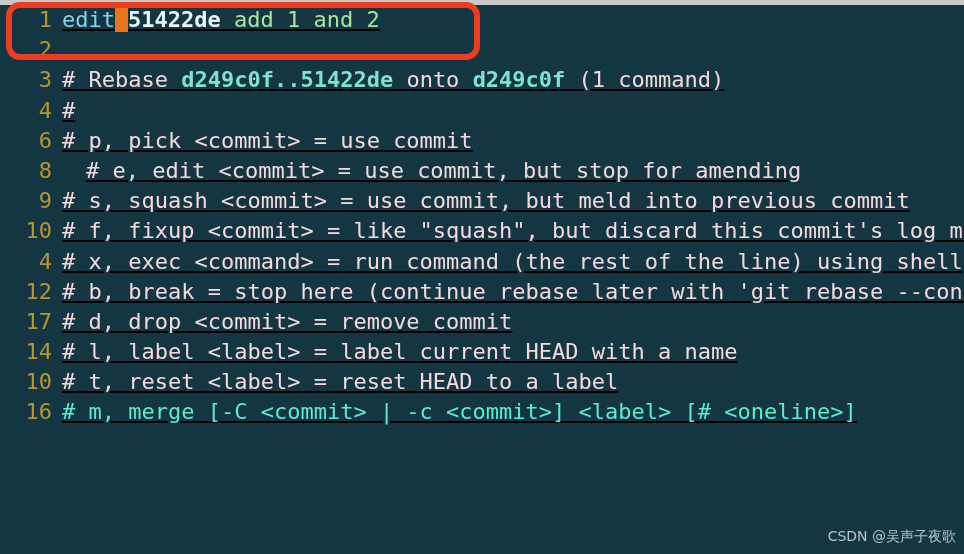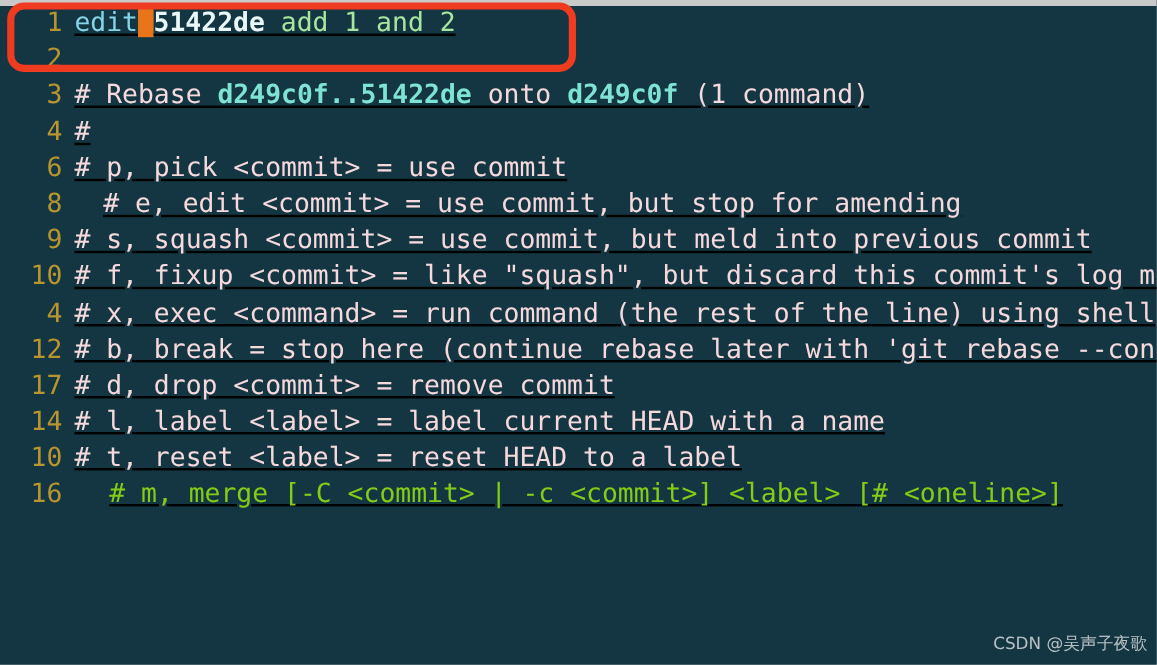--- a/index.html
+++ b/index.html
@@ -100,21 +100,21 @@
         <div class="code-line"><span class="lineno">4</span><span class="ltext"><span style="color: rgb(245, 217, 221);">#</span></span></div>
         <div class="code-line"><span class="lineno">6</span><span class="ltext"><span style="color: rgb(245, 217, 221);"># p, pick &lt;commit&gt; = use commit</span></span></div>
         <div class="code-line"><span class="lineno">8</span><span class="ltext"><span style="color: rgb(245, 217, 221); margin-left: 24px;"># e, edit &lt;commit&gt; = use commit, but stop for amending</span></span></div>
         <div class="code-line"><span class="lineno">9</span><span class="ltext"><span style="color: rgb(245, 217, 221);"># s, squash &lt;commit&gt; = use commit, but meld into previous commit</span></span></div>
         <div class="code-line"><span class="lineno">10</span><span class="ltext"><span style="color: rgb(245, 217, 221);"># f, fixup &lt;commit&gt; = like "squash", but discard this commit's log message</span></span></div>
         <div class="code-line"><span class="lineno">4</span><span class="ltext"><span style="color: rgb(245, 217, 221);"># x, exec &lt;command&gt; = run command (the rest of the line) using shell</span></span></div>
         <div class="code-line"><span class="lineno">12</span><span class="ltext"><span style="color: rgb(245, 217, 221);"># b, break = stop here (continue rebase later with 'git rebase --continue')</span></span></div>
         <div class="code-line"><span class="lineno">17</span><span class="ltext"><span style="color: rgb(245, 217, 221);"># d, drop &lt;commit&gt; = remove commit</span></span></div>
         <div class="code-line"><span class="lineno">14</span><span class="ltext"><span style="color: rgb(245, 217, 221);"># l, label &lt;label&gt; = label current HEAD with a name</span></span></div>
         <div class="code-line"><span class="lineno">10</span><span class="ltext"><span style="color: rgb(245, 217, 221);"># t, reset &lt;label&gt; = reset HEAD to a label</span></span></div>
-        <div class="code-line"><span class="lineno">16</span><span class="ltext"><span style="color: #84cc16; margin-left: 29px;"># m, merge [-C &lt;commit&gt; | -c &lt;commit&gt;] &lt;label&gt; [# &lt;oneline&gt;]</span></span></div>
+        <div class="code-line"><span class="lineno">16</span><span class="ltext"><span style="color: #5eead4;"># m, merge [-C &lt;commit&gt; | -c &lt;commit&gt;] &lt;label&gt; [# &lt;oneline&gt;]</span></span></div>
       </div>
   </div>
 
   <div id="highlight-box"></div>
 
   <div id="watermark">CSDN @吴声子夜歌</div>
 
 </div>
 
 </body></html>

